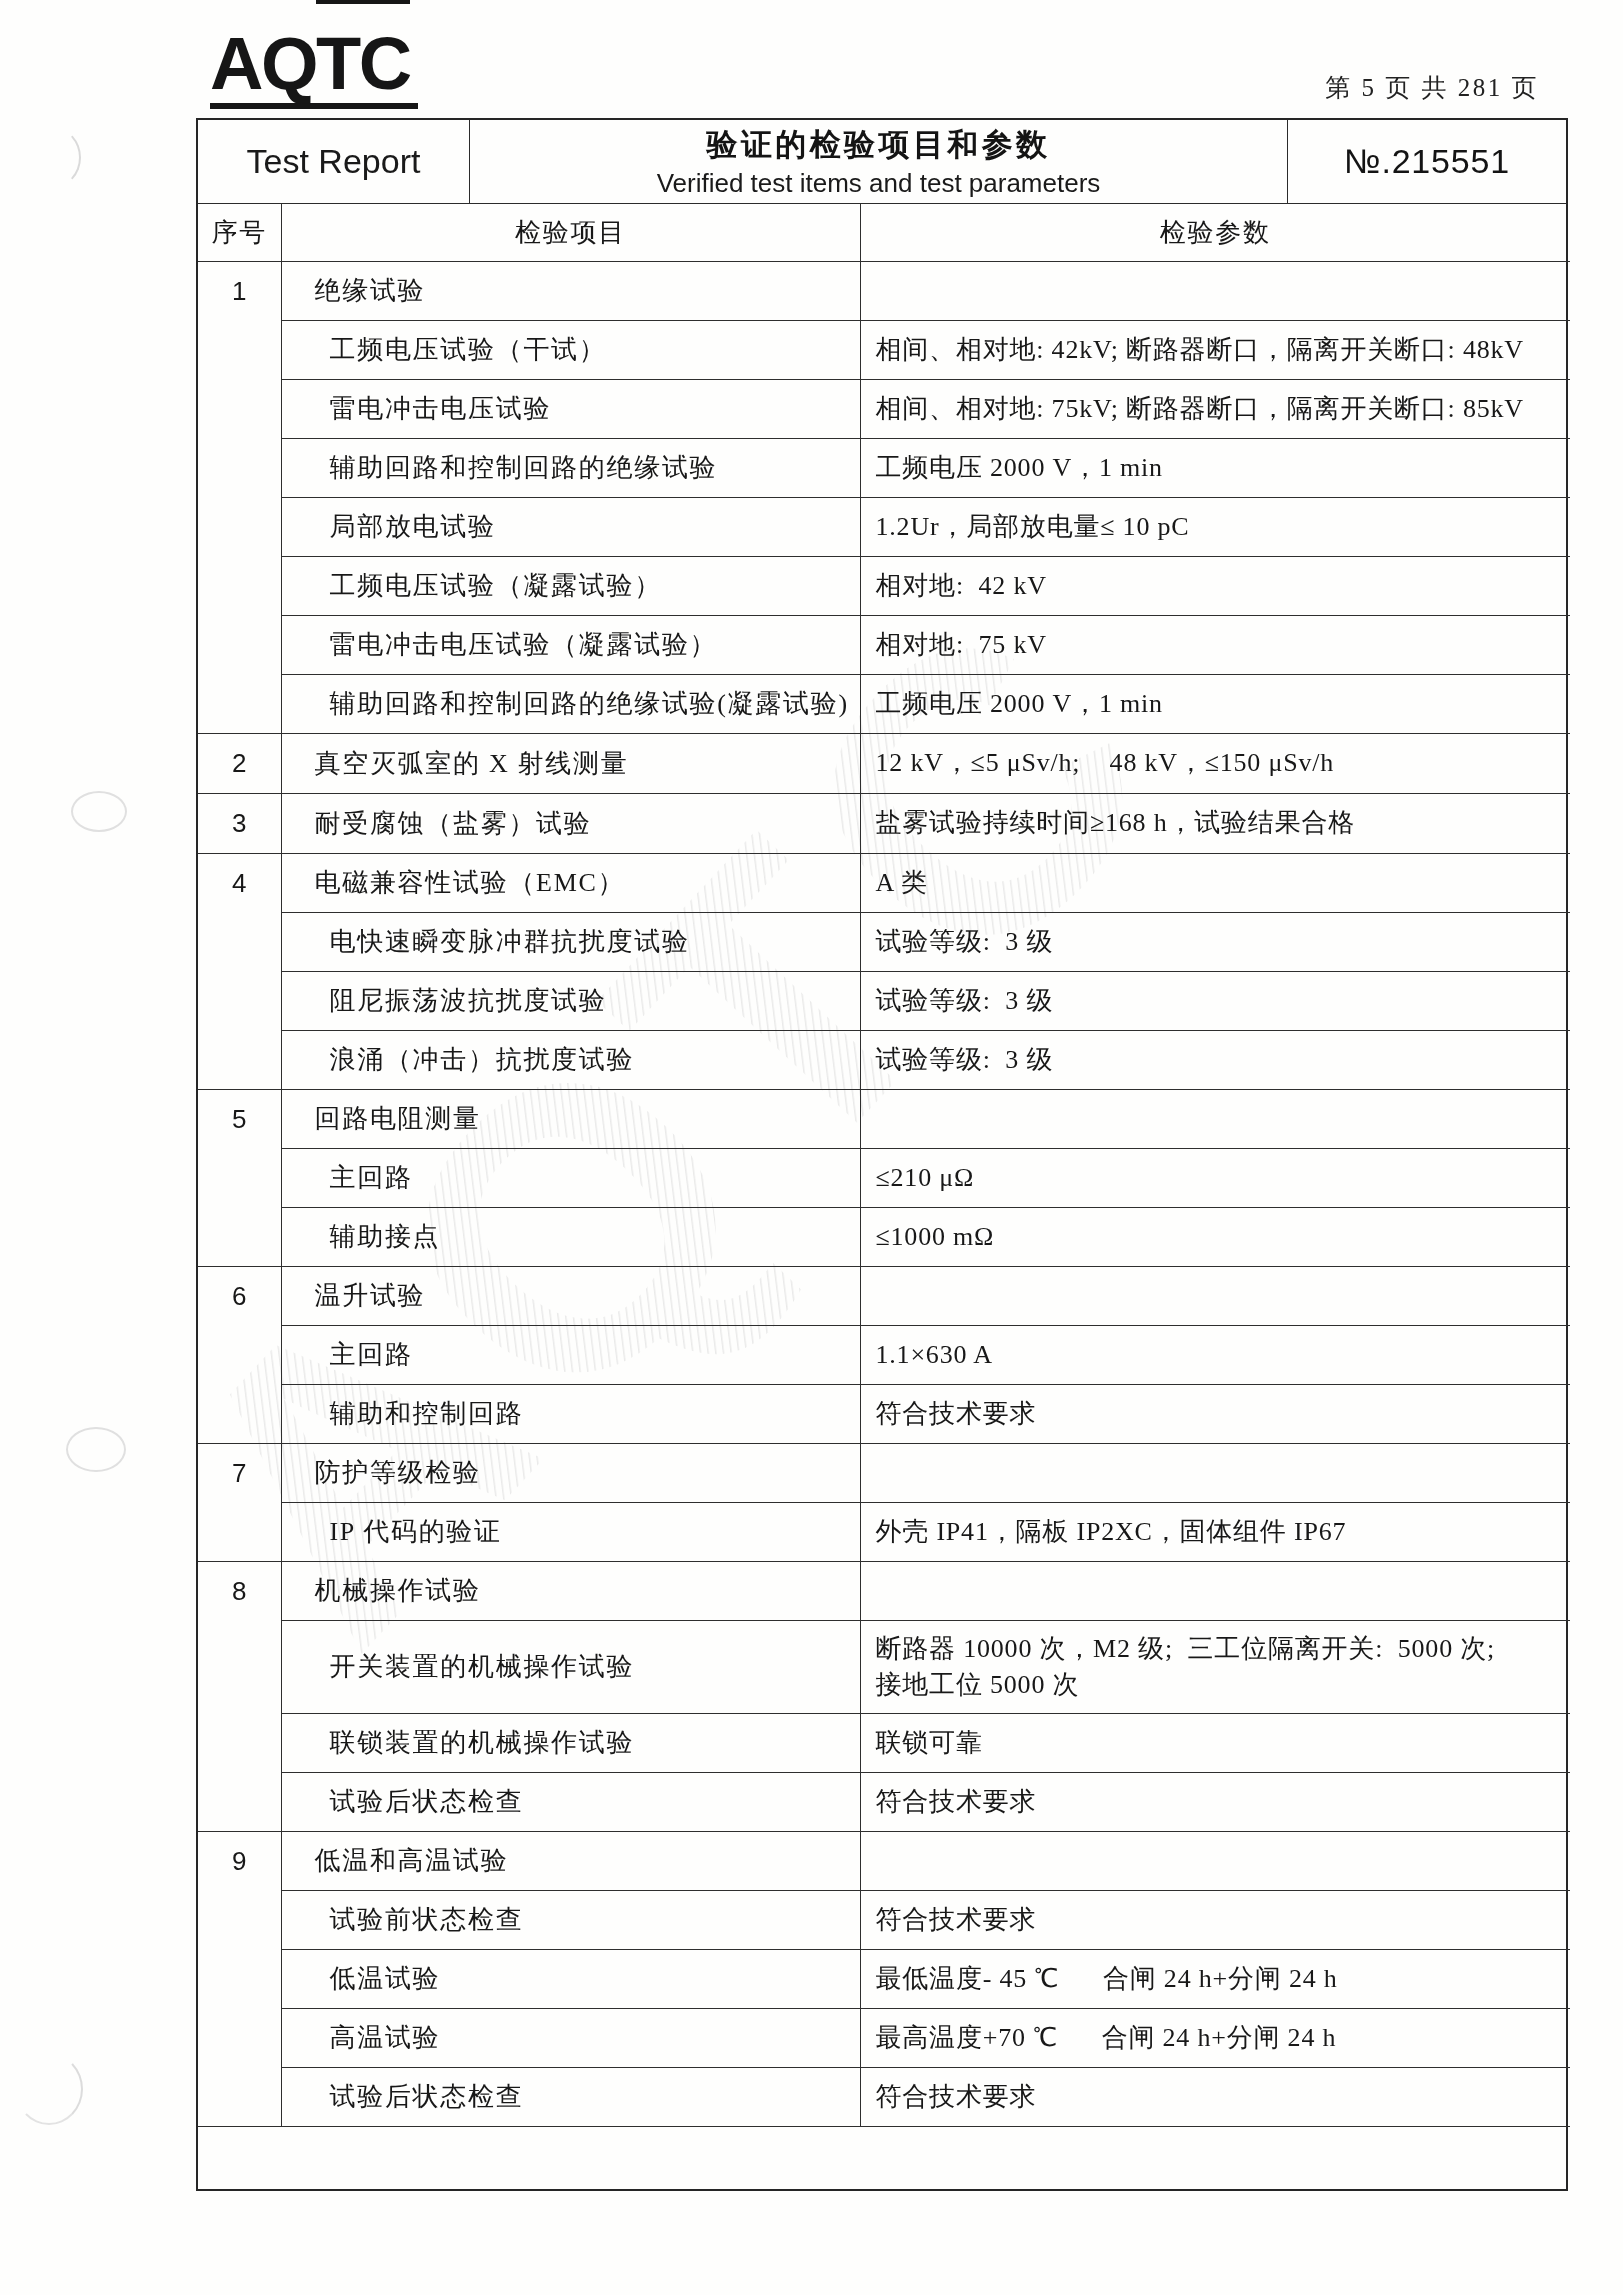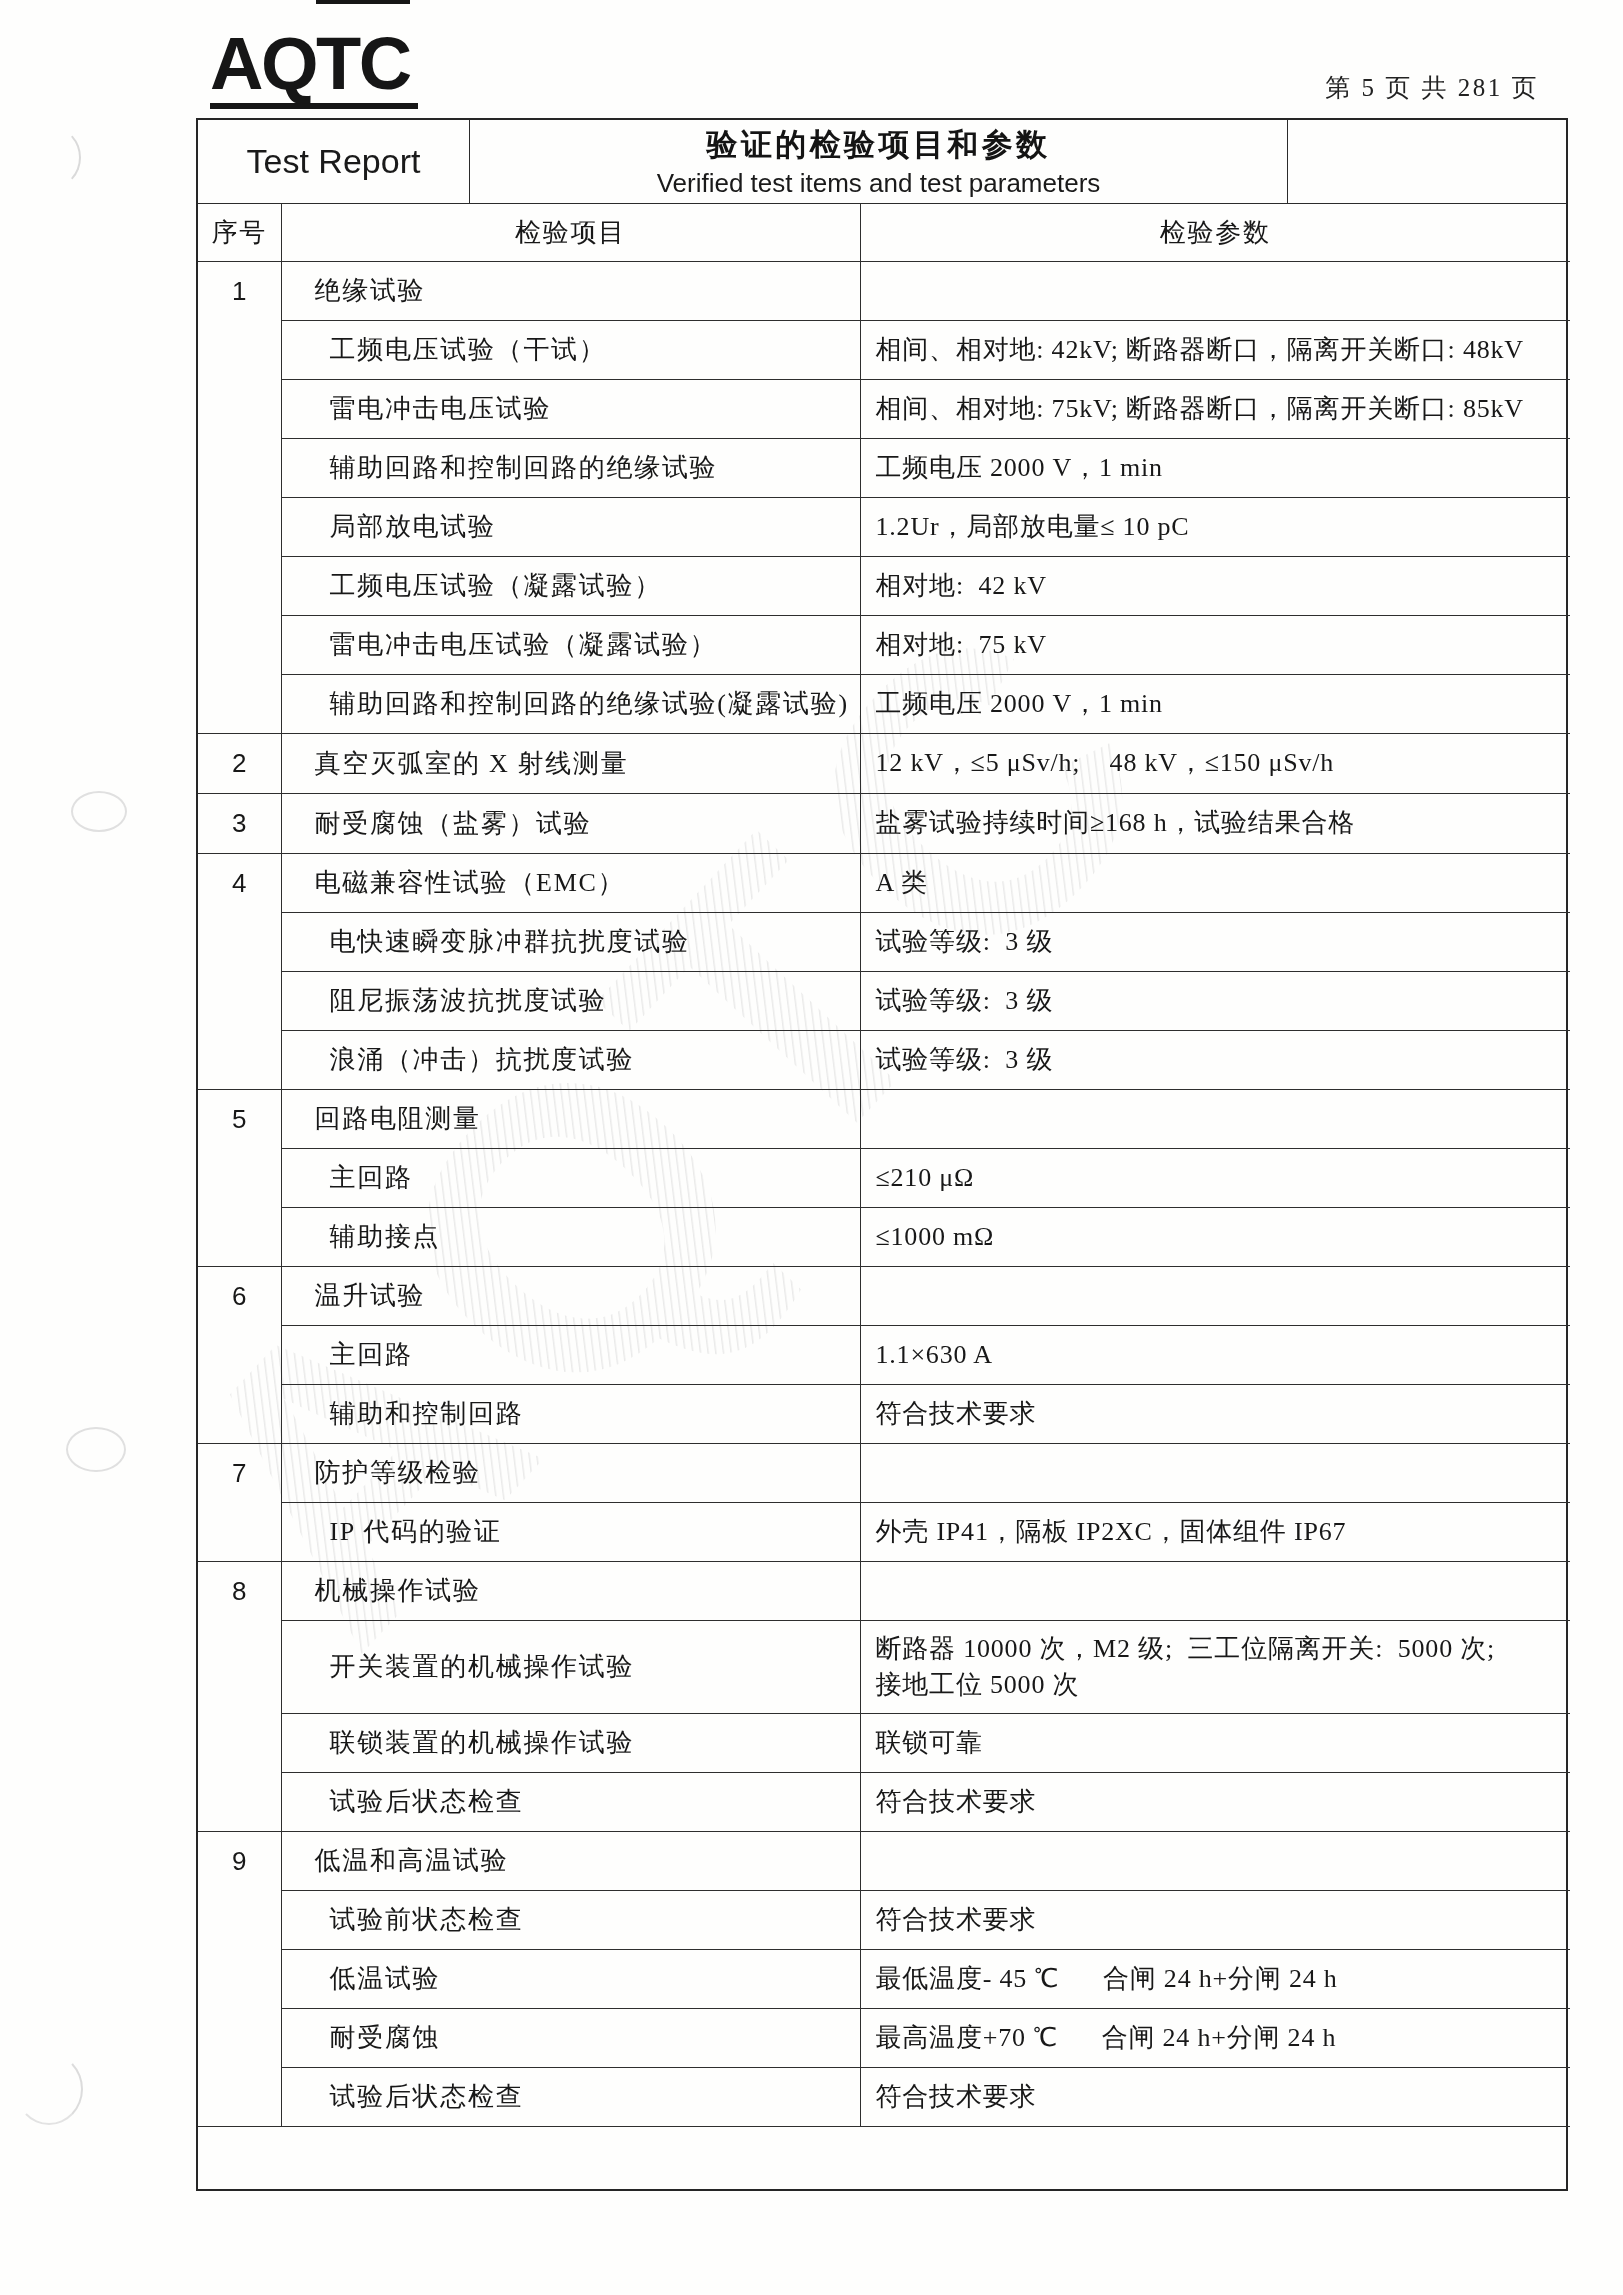--- a/index.html
+++ b/index.html
@@ -131,20 +131,21 @@
 
   <div class="page-indicator">第 5 页  共 281 页</div>
 
   <div class="report-box">
     <div class="title-row">
       <div class="tcell tr-left">Test Report</div>
       <div class="tcell tr-mid">
         <div class="title-zh">验证的检验项目和参数</div>
         <div class="title-en">Verified test items and test parameters</div>
       </div>
+      <div class="tcell tr-right">№.215551</div>
     </div>
 
     <table class="body-table">
       <colgroup>
         <col class="c-no">
           <col class="c-item">
           <col class="c-param">
       </colgroup>
       <thead>
         <tr>
@@ -274,21 +275,21 @@
           </tr>
           <tr>
             <td class="item-cell sub">试验前状态检查</td>
             <td class="param-cell">符合技术要求</td>
           </tr>
           <tr>
             <td class="item-cell sub">低温试验</td>
             <td class="param-cell">最低温度- 45 ℃      合闸 24 h+分闸 24 h</td>
           </tr>
           <tr>
-            <td class="item-cell sub">耐受腐蚀</td>
+            <td class="item-cell sub">高温试验</td>
             <td class="param-cell">最高温度+70 ℃      合闸 24 h+分闸 24 h</td>
           </tr>
           <tr>
             <td class="item-cell sub">试验后状态检查</td>
             <td class="param-cell">符合技术要求</td>
           </tr>
           <tr class="footer">
             <td colspan="3"></td>
           </tr>
         </tbody>

